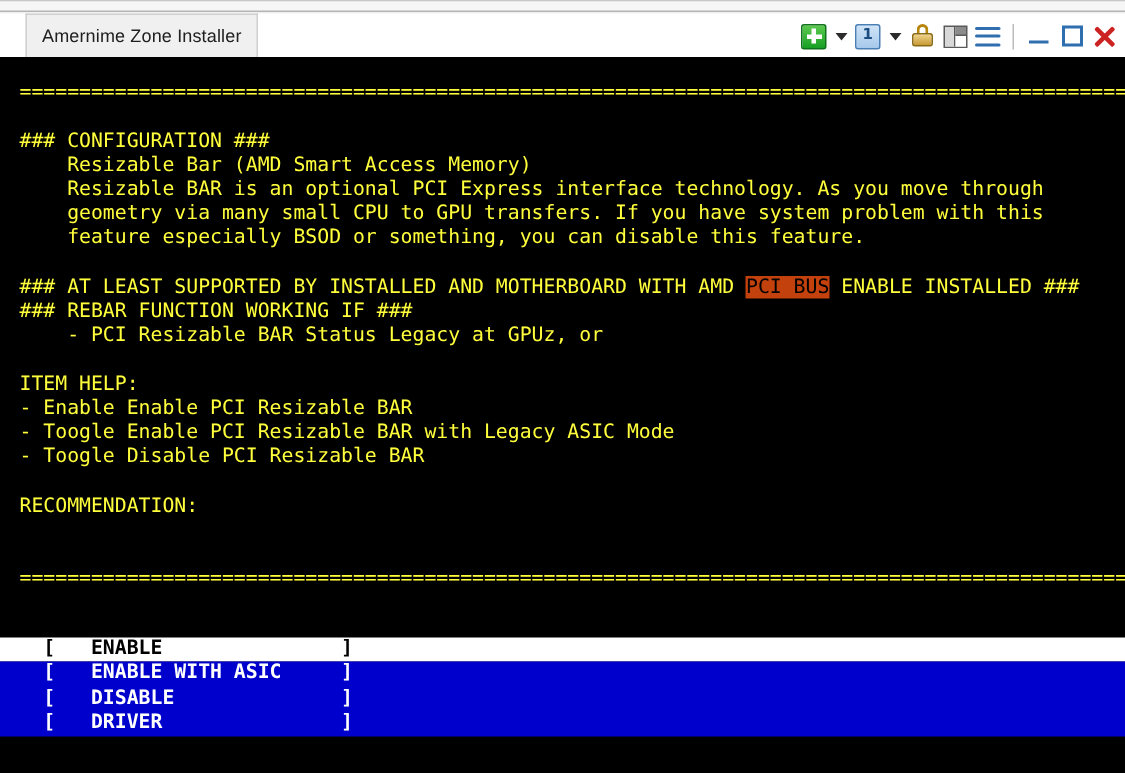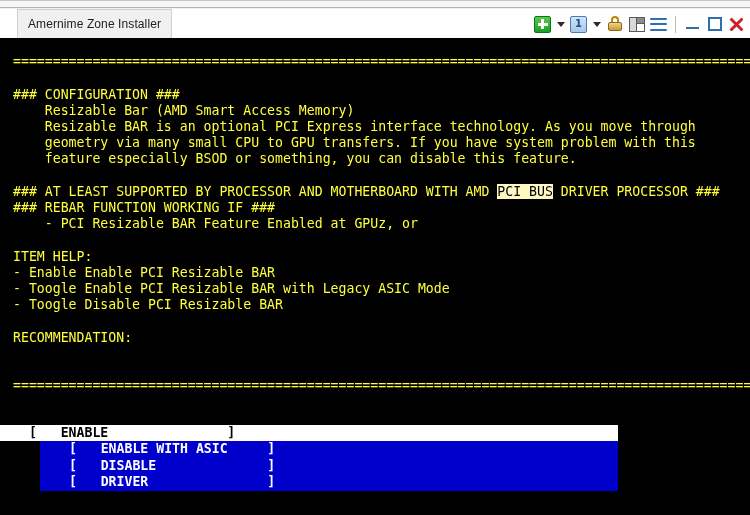--- a/index.html
+++ b/index.html
@@ -176,49 +176,48 @@
     font-family: "DejaVu Sans Mono", monospace;
     font-size: 13.2px;
     line-height: 16.2px;
     color: #ffff3c;
     white-space: pre;
     padding-left: 13px;
     letter-spacing: 0px;
   }
   .term-line.blank { color: transparent; }
   .hl {
-    background: #fef9c3;
+    background: #c2410c;
     color: #000000;
   }
 
   
   #menu {
     position: absolute;
     left: 0;
     top: 387px;
-    width: 618px;
+    width: 750px;
   }
   .menu-item {
     font-family: "DejaVu Sans Mono", monospace;
     font-size: 13.2px;
     line-height: 16.4px;
     white-space: pre;
     padding-left: 13px;
     height: 16.4px;
   }
   .menu-item.selected {
     background: #ffffff;
     color: #000000;
     font-weight: bold;
   }
   .menu-item.normal {
     background: #0000cc;
     color: #ffffff;
     font-weight: bold;
-    margin-left: 40px;
   }
 </style>
 </head>
 <body>
 
 <div id="window-chrome">
 
   <div id="chrome-top-strip"></div>
 
   <div id="tabstrip"></div>
@@ -294,24 +293,24 @@
   <div class="term-line blank"> </div>
 
   <div class="term-line">### CONFIGURATION ###</div>
   <div class="term-line">    Resizable Bar (AMD Smart Access Memory)</div>
   <div class="term-line">    Resizable BAR is an optional PCI Express interface technology. As you move through</div>
   <div class="term-line">    geometry via many small CPU to GPU transfers. If you have system problem with this</div>
   <div class="term-line">    feature especially BSOD or something, you can disable this feature.</div>
 
   <div class="term-line blank"> </div>
 
-  <div class="term-line"><span>### AT LEAST SUPPORTED BY PROCESSOR AND MOTHERBOARD WITH AMD </span><span class="hl">PCI BUS</span><span> DRIVER PROCESSOR ###</span></div>
+  <div class="term-line"><span>### AT LEAST SUPPORTED BY INSTALLED AND MOTHERBOARD WITH AMD </span><span class="hl">PCI BUS</span><span> ENABLE INSTALLED ###</span></div>
 
   <div class="term-line">### REBAR FUNCTION WORKING IF ###</div>
-  <div class="term-line">    - PCI Resizable BAR Feature Enabled at GPUz, or</div>
+  <div class="term-line">    - PCI Resizable BAR Status Legacy at GPUz, or</div>
 
   <div class="term-line blank"> </div>
 
   <div class="term-line">ITEM HELP:</div>
   <div class="term-line">- Enable Enable PCI Resizable BAR</div>
   <div class="term-line">- Toogle Enable PCI Resizable BAR with Legacy ASIC Mode</div>
   <div class="term-line">- Toogle Disable PCI Resizable BAR</div>
 
   <div class="term-line blank"> </div>
 

